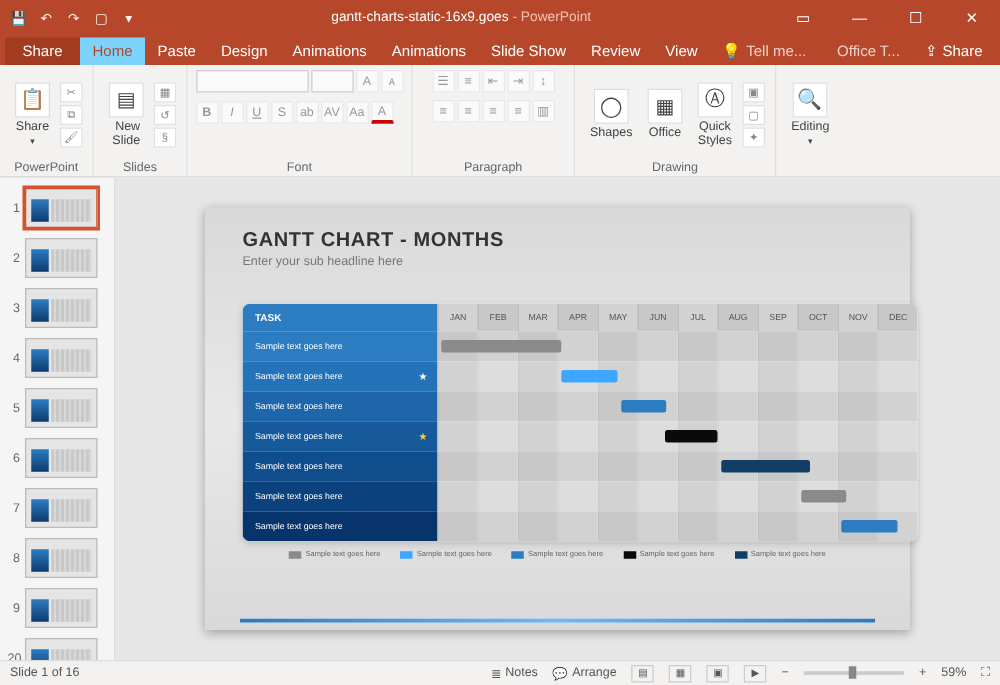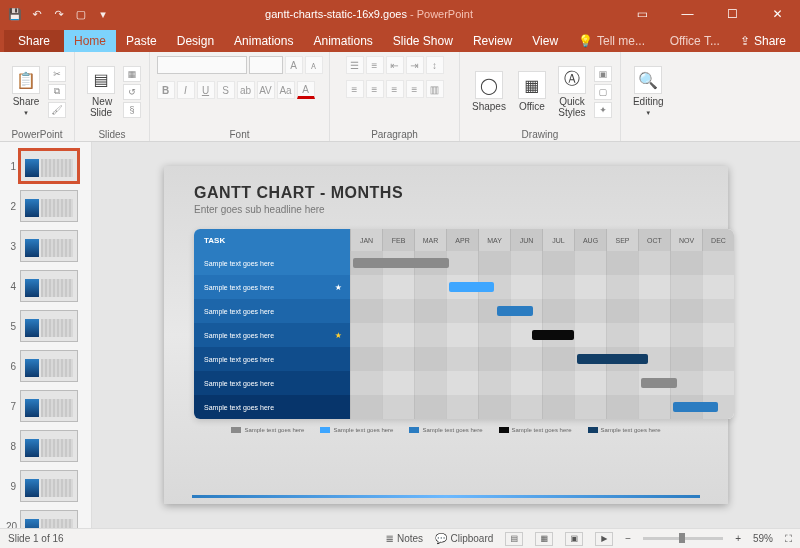--- a/index.html
+++ b/index.html
@@ -37,21 +37,21 @@
 .thumb-row{display:flex;align-items:center;gap:4px;padding:2px 6px;margin-bottom:4px}
 .thumb-num{width:10px;text-align:right;font-size:10px;color:#666}
 .thumb{width:58px;height:32px;background:#e5e5e5;border:1px solid #bbb;position:relative;overflow:hidden}
 .thumb.active{outline:2px solid #d35230;border-color:#d35230}
 .thumb-inner{position:absolute;left:4px;top:8px;width:14px;height:18px;background:linear-gradient(#2b7cc1,#0e3a6d)}
 .thumb-grid{position:absolute;left:20px;top:8px;right:4px;bottom:4px;background:repeating-linear-gradient(90deg,#c8c8c8 0 2px,#d8d8d8 2px 4px)}
 .slidearea{flex:1;background:#e6e6e6;position:relative;display:flex;align-items:center;justify-content:center}
 .slide{width:564px;height:338px;background:linear-gradient(#d9d9d9 0%,#e8e8e8 50%,#d9d9d9 100%);box-shadow:0 2px 8px rgba(0,0,0,.3);position:relative;padding:18px 30px}
 .slide h1{font-size:16px;font-weight:600;color:#333;letter-spacing:.5px}
 .slide .sub{font-size:10px;color:#777;margin-top:2px}
-.gantt{margin-top:14px;width:540px;border-radius:6px;overflow:hidden;background:#fff;box-shadow:0 2px 6px rgba(0,0,0,.15)}
+.gantt{margin-top:28px;width:540px;border-radius:6px;overflow:hidden;background:#fff;box-shadow:0 2px 6px rgba(0,0,0,.15)}
 .ghead{display:flex;height:22px}
 .ghead .tcol{width:156px;background:#2b7cc1;color:#fff;font-size:8px;font-weight:600;display:flex;align-items:center;padding-left:10px}
 .ghead .mcol{flex:1;background:#c8c8c8;color:#555;font-size:7px;display:flex;align-items:center;justify-content:center;border-left:1px solid #b8b8b8}
 .ghead .mcol:nth-child(even){background:#d2d2d2}
 .grow{display:flex;height:24px}
 .grow .tcol{width:156px;color:#fff;font-size:7px;display:flex;align-items:center;padding-left:10px;position:relative}
 .grow .star{position:absolute;right:8px;font-size:8px}
 .grow .bars{flex:1;position:relative;display:flex}
 .grow .mcol{flex:1;border-left:1px solid rgba(0,0,0,.05)}
 .grow:nth-child(odd) .mcol{background:#d2d2d2}
@@ -296,21 +296,21 @@
         <div class="thumb-num">20</div>
         <div class="thumb">
           <div class="thumb-inner"></div>
           <div class="thumb-grid"></div>
         </div>
       </div>
     </div>
   <div class="slidearea">
     <div class="slide">
       <h1>GANTT CHART - MONTHS</h1>
-      <div class="sub">Enter goes sub headline here</div>
+      <div class="sub">Enter your sub headline here</div>
       <div class="gantt" id="gantt">
           <div class="ghead">
             <div class="tcol">TASK</div>
             <div class="mcol">JAN</div>
             <div class="mcol">FEB</div>
             <div class="mcol">MAR</div>
             <div class="mcol">APR</div>
             <div class="mcol">MAY</div>
             <div class="mcol">JUN</div>
             <div class="mcol">JUL</div>
@@ -472,21 +472,21 @@
       <div style="position:absolute;bottom:6px;left:28px;right:28px;height:3px;background:linear-gradient(90deg,#2b7cc1,#6cb9ff,#2b7cc1)"></div>
     </div>
   </div>
 </div>
 
 <div class="statusbar">
   <span>Slide 1 of 16</span>
   <span></span>
   <div class="spacer"></div>
   <div class="st-btn">≣ <span>Notes</span></div>
-  <div class="st-btn">💬 <span>Clipboard</span></div>
+  <div class="st-btn">💬 <span>Arrange</span></div>
   <div class="vi">▤</div>
   <div class="vi">▦</div>
   <div class="vi">▣</div>
   <div class="vi">▶</div>
   <span>−</span>
   <div class="zoom-slider"></div>
   <span>+</span>
   <span>59%</span>
   <span>⛶</span>
 </div>

